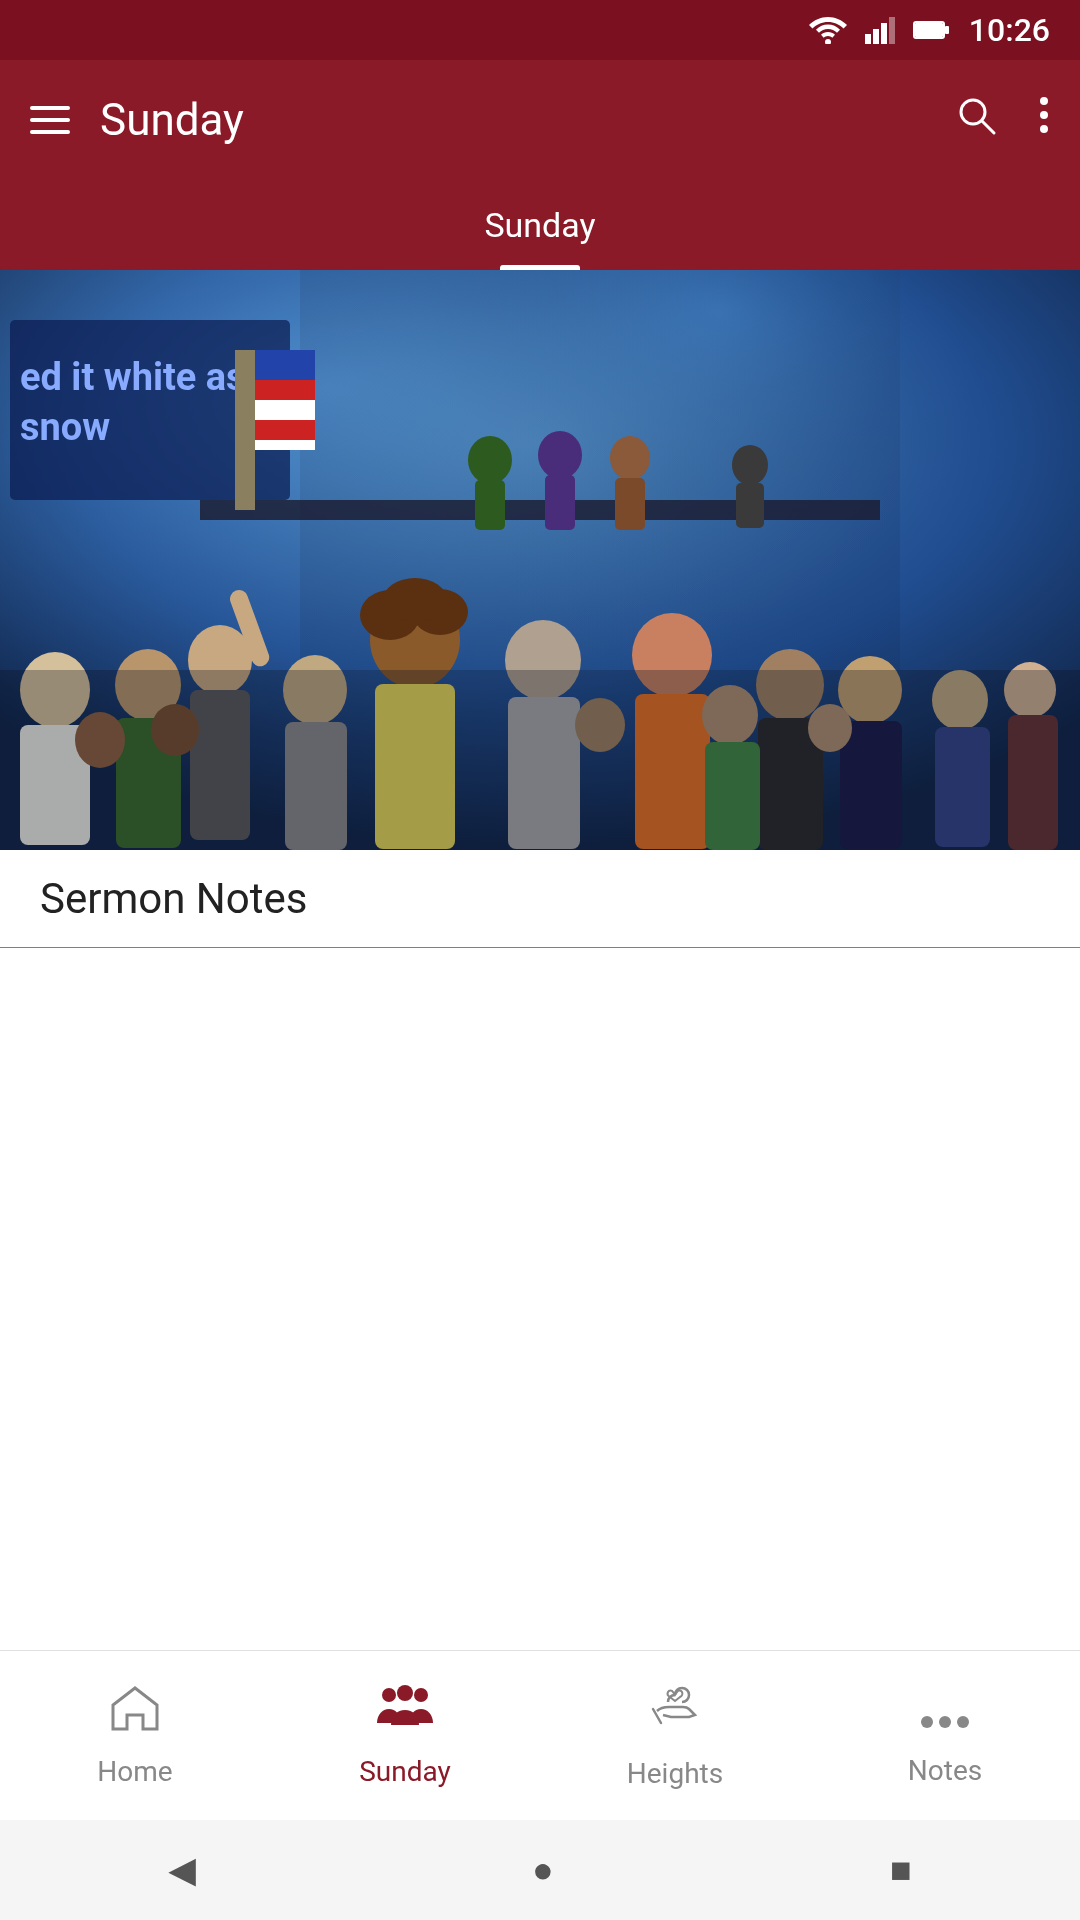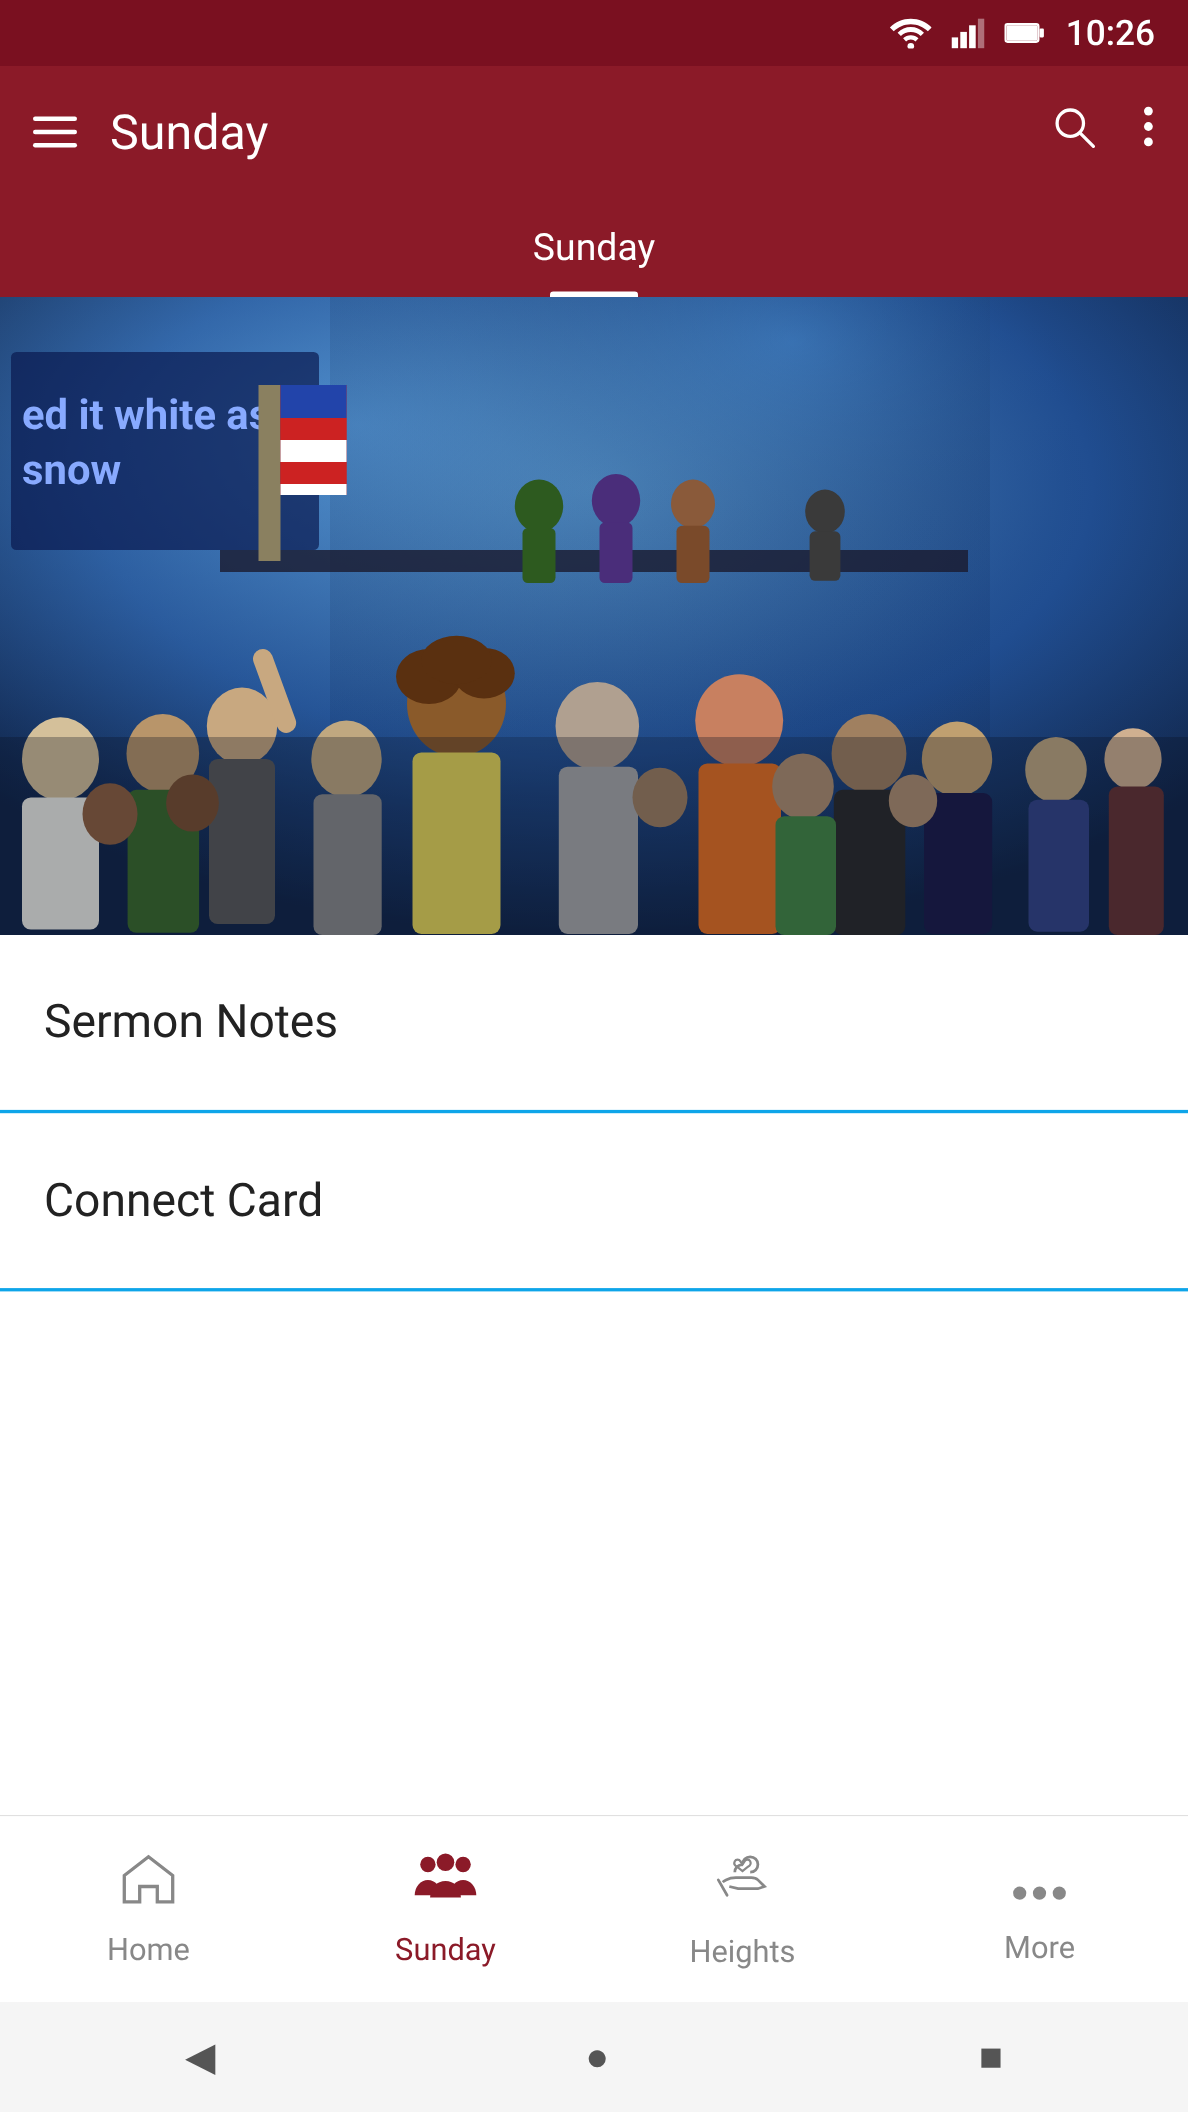--- a/index.html
+++ b/index.html
@@ -135,22 +135,22 @@
       height: 100%;
     }
 
     
     .content-area {
       background: #ffffff;
       flex: 1;
     }
 
     .menu-item {
-      padding: 55px 40px;
-      border-bottom: 3px solid #0ea5e9;
+      padding: 24px 40px;
+      border-bottom: 1px solid #0ea5e9;
       cursor: pointer;
     }
 
     .menu-item-text {
       font-size: 42px;
       color: #222222;
       font-weight: 400;
     }
 
     
@@ -372,23 +372,20 @@
     <ellipse cx="830" cy="458" rx="22" ry="24" fill="#b09070"></ellipse>
 
     <rect x="0" y="400" width="1080" height="180" fill="#0a1020" opacity="0.3"></rect>
   </svg>
 </div>
 
 <div class="content-area">
   <div class="menu-item">
     <span class="menu-item-text">Sermon Notes</span>
   </div>
-  <div class="menu-item">
-    <span class="menu-item-text">Connect Card</span>
-  </div>
 </div>
 
 <div class="bottom-nav">
 
   <div class="nav-item">
     <div class="nav-icon">
       <svg width="52" height="48" viewBox="0 0 52 48" fill="none">
         <path d="M26 5L4 22V46H18V32H34V46H48V22L26 5Z" stroke="#888888" stroke-width="3" fill="none"></path>
       </svg>
     </div>
@@ -428,21 +425,21 @@
 
 
   <div class="nav-item">
     <div class="nav-icon">
       <svg width="52" height="16" viewBox="0 0 52 16" fill="none">
         <circle cx="8" cy="8" r="6" fill="#888888"></circle>
         <circle cx="26" cy="8" r="6" fill="#888888"></circle>
         <circle cx="44" cy="8" r="6" fill="#888888"></circle>
       </svg>
     </div>
-    <span class="nav-label">More</span>
+    <span class="nav-label">Notes</span>
   </div>
 </div>
 
 <div class="system-nav">
   <span class="sys-btn">◀</span>
   <span class="sys-btn">●</span>
   <span class="sys-btn">■</span>
 </div>
 
 </body></html>

